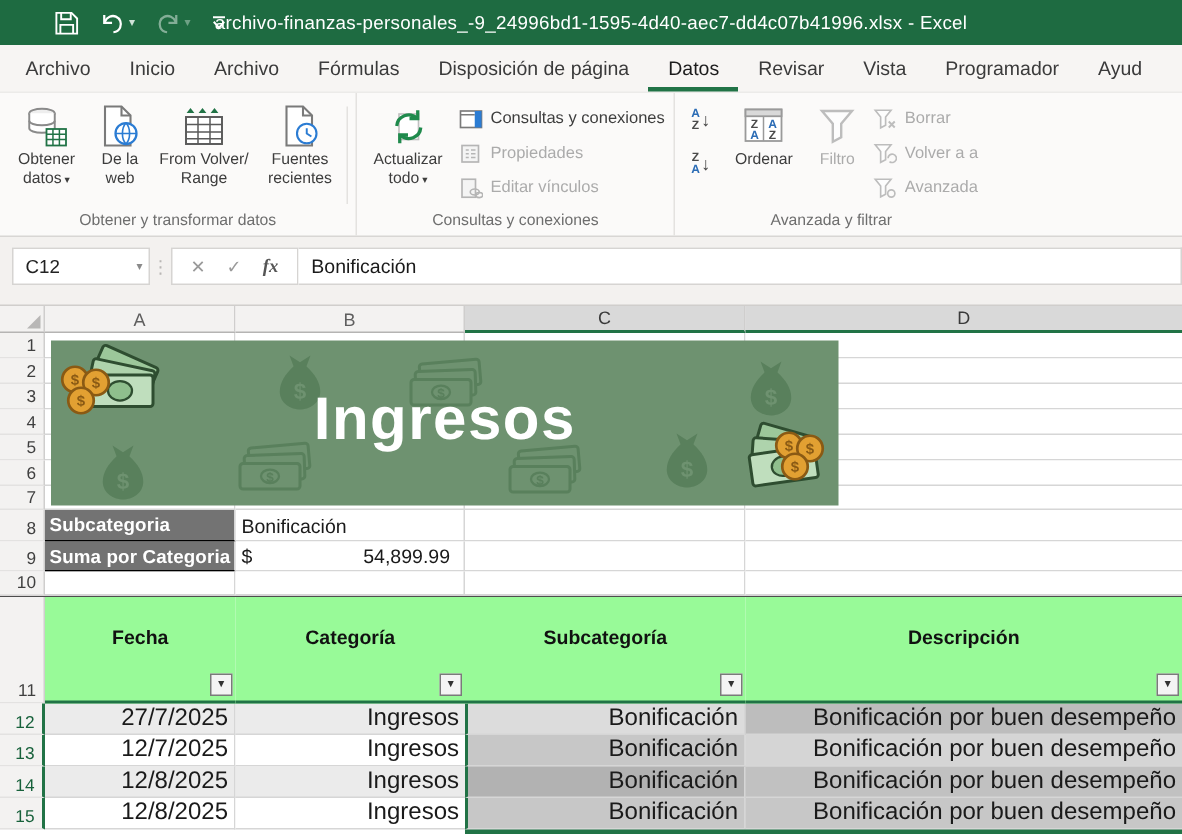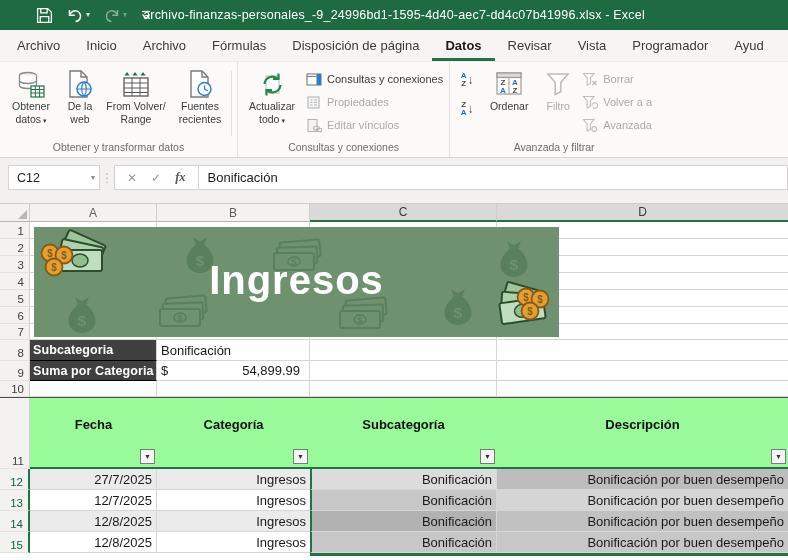--- a/index.html
+++ b/index.html
@@ -14,21 +14,21 @@
   .qat .caret { font-size:8px; line-height:8px; color:#cfe3d8; }
   .dimmed { opacity:.45; }
   .title-text { position:absolute; left:0; right:0; text-align:center;
     font-size:12.5px; color:#fff; letter-spacing:.2px; }
 
   
   .tabrow { height:32px; background:#f7f5f3; display:flex; align-items:stretch;
     padding-left:4px; border-bottom:1px solid #ecebe9; }
   .tab { display:flex; align-items:center; padding:0 13px; font-size:13px;
     color:#3b3b3b; white-space:nowrap; }
-  .tab.active { font-weight:bold; color:#1c1c1c;
+  .tab.active { font-weight:normal; color:#1c1c1c;
     box-shadow:inset 0 -3px 0 #217346; }
 
   
   .ribbon { height:96px; background:#fbfaf9; display:flex;
     border-bottom:1px solid #d8d6d4; }
   .rgroup { display:flex; flex-direction:column; border-right:1px solid #e4e2e0;
     padding:3px 3px 0 3px; }
   .gcontent { flex:1; display:flex; align-items:flex-start; }
   .glabel { height:17px; font-size:10.5px; color:#6e6e6e; text-align:center;
     line-height:15px; white-space:nowrap; }
@@ -85,40 +85,40 @@
     border-bottom:1px solid #e3e2e1; font-size:11.5px; color:#3f3f3f;
     display:flex; align-items:flex-end; justify-content:flex-end;
     padding:0 5px 1px 0; }
   .rh.selrow { border-right:2px solid #217346; color:#17613b; }
   .cell { border-right:1px solid #d6d6d6; border-bottom:1px solid #d6d6d6;
     background:#fff; font-size:13px; color:#1a1a1a; overflow:hidden;
     white-space:nowrap; }
   .ca{width:127px} .cb{width:153px} .cc{width:187px} .cd{width:291px; border-right:none}
 
   
-  .blackcell { background:#404040; color:#fff; font-weight:bold;
+  .blackcell { background:#737373; color:#fff; font-weight:bold;
     display:flex; align-items:center; padding-left:3px; font-size:12.5px;
     letter-spacing:.1px; border-bottom:1px solid #000; }
   .sumval { display:flex; align-items:center; padding-left:4px; }
   .accounting { display:flex; align-items:center; justify-content:space-between;
     padding:0 9px 0 4px; }
 
   
   .hrow { border-top:1px solid #4d4d4d; }
   .hcell { background:#98fa98; position:relative; border-right:none;
     border-bottom:2px solid #217346; display:flex; align-items:center;
     justify-content:center; font-weight:bold; font-size:13px; color:#111;
     padding-bottom:16px; }
   .filterbtn { position:absolute; right:2px; bottom:3px; width:15px; height:15px;
     background:#f4f4f4; border:1px solid #7a7a7a; display:flex;
     align-items:center; justify-content:center; font-size:7px; color:#333; }
 
   
   .drow .cell { display:flex; align-items:center; justify-content:flex-end;
-    padding-right:4px; font-size:13px; }
+    padding-right:4px; font-size:16px; }
   .drow .cb { border-right:none; }
   .drow .cc { border-left:2px solid #217346; }
   .r12 .ca,.r12 .cb{background:#ebebeb} .r12 .cc{background:#dcdcdc} .r12 .cd{background:#bdbdbd}
   .r13 .cc{background:#c7c7c7} .r13 .cd{background:#d5d5d5}
   .r14 .ca,.r14 .cb{background:#ebebeb} .r14 .cc{background:#b2b2b2} .r14 .cd{background:#c1c1c1}
   .r15 .cc{background:#c7c7c7} .r15 .cd{background:#c7c7c7}
   .sel-bottom { position:absolute; left:310px; top:349px; width:478px; height:3px;
     background:#217346; }
 
   

